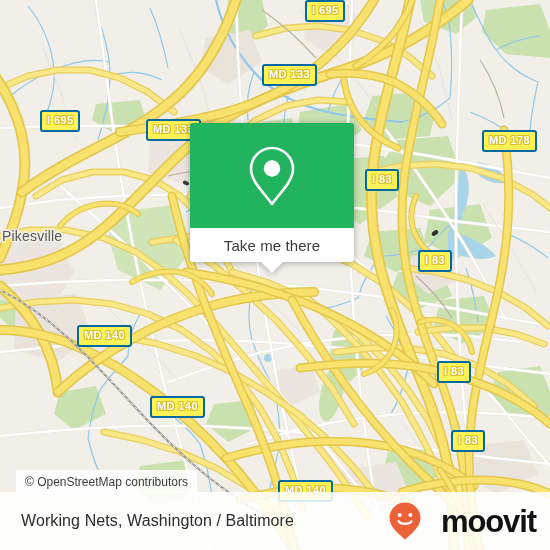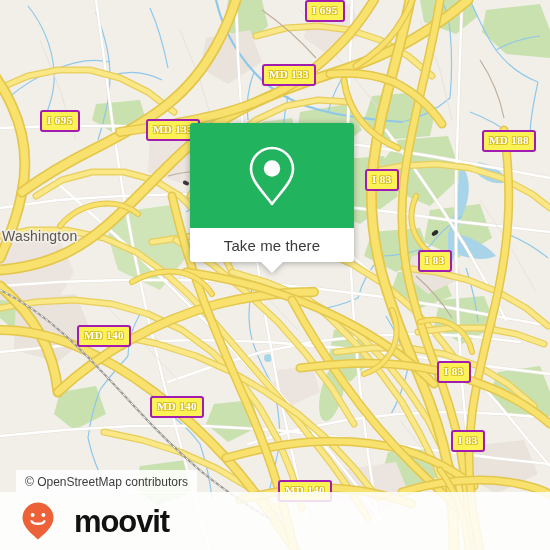--- a/index.html
+++ b/index.html
@@ -26,24 +26,24 @@
     width: 550px;
     height: 550px;
     background: #f2efe9;
   }
   #map-svg { display: block; }
 
   
   .shield {
     position: absolute;
     background: #fdf255;
-    border: 2px solid #a21caf;
+    border: 2px solid #0369a1;
     border-radius: 3px;
     color: #ffffff;
-    font-family: Liberation Serif, serif;
+    font-family: Liberation Sans, sans-serif;
     font-size: 11px;
     font-weight: bold;
     letter-spacing: 0.4px;
     line-height: 1;
     padding: 3px 5px 4px 5px;
     white-space: nowrap;
     text-shadow:
       -1px -1px 0 #d8bf1f, 1px -1px 0 #d8bf1f,
       -1px  1px 0 #d8bf1f, 1px  1px 0 #d8bf1f;
     box-sizing: border-box;
@@ -452,52 +452,53 @@
       <ellipse cx="435" cy="233" rx="3.6" ry="2.2" fill="#2b2b2b" transform="rotate(-35 435 233)"></ellipse>
       <ellipse cx="186" cy="183" rx="3.2" ry="2" fill="#3a3a3a" transform="rotate(25 186 183)"></ellipse>
     </svg>
   </div>
 
   <div id="shields">
       <div class="shield" style="left: 305px; top: 0px;">I 695</div>
       <div class="shield" style="left: 262px; top: 64px;">MD 133</div>
       <div class="shield" style="left: 40px; top: 110px;">I 695</div>
       <div class="shield" style="left: 146px; top: 119px;">MD 133</div>
-      <div class="shield" style="left: 482px; top: 130px;">MD 188</div>
+      <div class="shield" style="left: 482px; top: 130px;">MD 178</div>
       <div class="shield" style="left: 365px; top: 169px;">I 83</div>
       <div class="shield" style="left: 418px; top: 250px;">I 83</div>
       <div class="shield" style="left: 77px; top: 325px;">MD 140</div>
       <div class="shield" style="left: 437px; top: 361px;">I 83</div>
       <div class="shield" style="left: 150px; top: 396px;">MD 140</div>
       <div class="shield" style="left: 451px; top: 430px;">I 83</div>
       <div class="shield" style="left: 278px; top: 480px;">MD 140</div>
     </div>
 
   <div id="places">
-      <div class="place-label" style="left: 2px; top: 228px;">Washington</div>
+      <div class="place-label" style="left: 2px; top: 228px;">Pikesville</div>
     </div>
 
   <div id="callout">
     <div id="callout-head">
       <svg width="56" height="64" viewBox="0 0 56 64">
         <path d="M28 4 C16.4 4 7 13.4 7 25 C7 37.5 21 50 28 60 C35 50 49 37.5 49 25 C49 13.4 39.6 4 28 4 Z" fill="none" stroke="#ffffff" stroke-width="2.6" stroke-linejoin="round"></path>
         <circle cx="28" cy="24.5" r="8.2" fill="#ffffff"></circle>
       </svg>
     </div>
     <div id="callout-foot">
       <span id="callout-label">Take me there</span>
     </div>
     <div id="callout-tail"></div>
   </div>
 
   <div id="osm-attribution">
     <span>© OpenStreetMap contributors</span>
   </div>
 
   <div id="bottom-bar">
+    <span id="bottom-title">Working Nets, Washington / Baltimore</span>
 
     <div id="moovit-logo">
       <svg width="34" height="40" viewBox="0 0 34 40">
         <path d="M17 1.5 C8.4 1.5 1.5 8.4 1.5 17 C1.5 26.2 11.5 33.5 17 38.5 C22.5 33.5 32.5 26.2 32.5 17 C32.5 8.4 25.6 1.5 17 1.5 Z" fill="#ec6137"></path>
         <circle cx="11.6" cy="14" r="2.0" fill="#ffffff"></circle>
         <circle cx="22.4" cy="14" r="2.0" fill="#ffffff"></circle>
         <path d="M10.6 20.2 C12.4 23.6 21.6 23.6 23.4 20.2" fill="none" stroke="#ffffff" stroke-width="2.4" stroke-linecap="round"></path>
       </svg>
       <span id="moovit-wordmark">moovit</span>
     </div>

